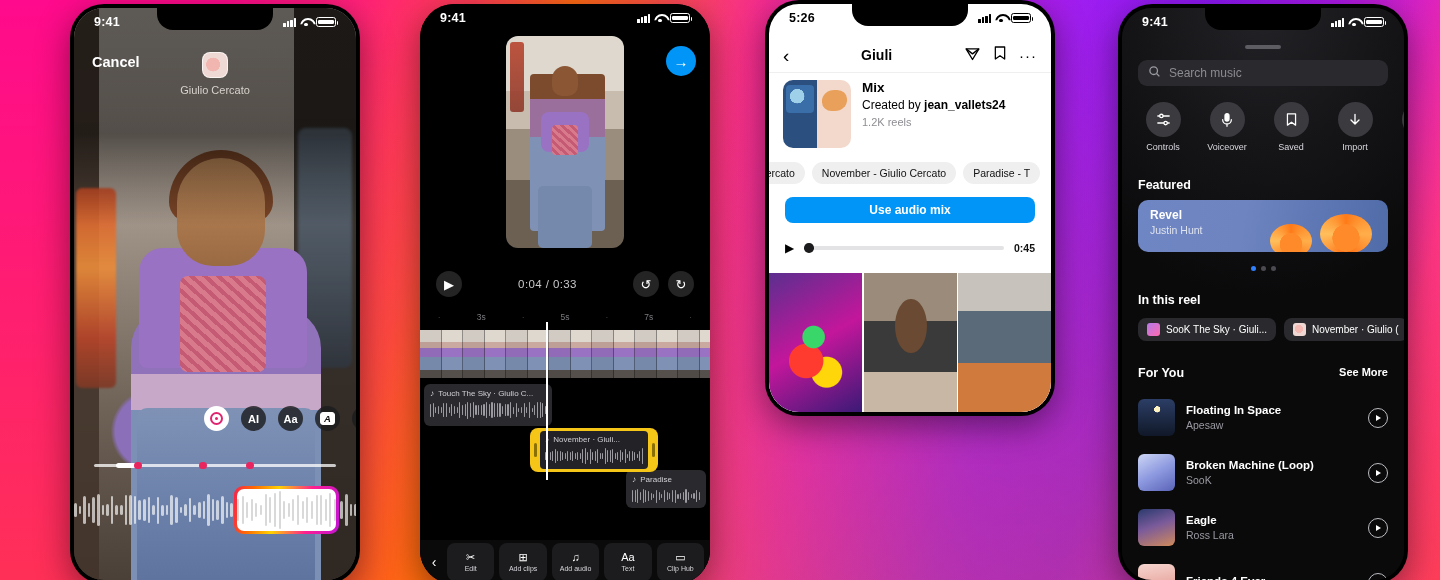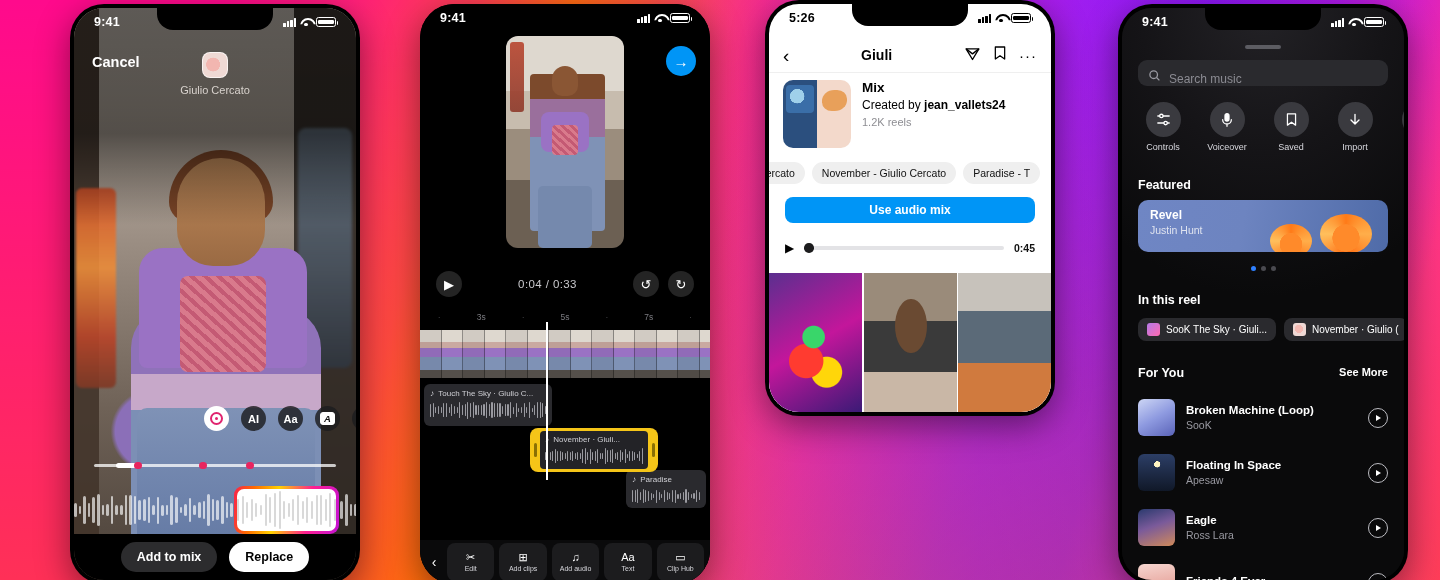--- a/index.html
+++ b/index.html
@@ -328,21 +328,21 @@
 
   
   #p4{ left:1118px; top:4px; width:290px; height:580px; }
   .p4-screen{ background:#0b0b0c; }
   .p4-sheet{ position:absolute; inset:0;
     background:radial-gradient(120% 70% at 50% 0%, #232226 0%, #151417 36%, #0a0a0b 72%); }
   .p4-grab{ position:absolute; top:37px; left:50%; transform:translateX(-50%);
     width:36px; height:4px; border-radius:3px; background:#5c5c62; z-index:20; }
   .p4-search{
     position:absolute; top:52px; left:16px; right:16px; height:26px;
-    background:#2a2a2e; border-radius:9px; display:flex; align-items:flex-end; gap:8px; padding:0 10px; z-index:20;
+    background:#2a2a2e; border-radius:9px; display:flex; align-items:center; gap:8px; padding:0 10px; z-index:20;
   }
   .p4-search .ph{ color:#8b8b92; font-size:12px; }
   .p4-icons{
     position:absolute; top:94px; left:0; right:0; height:56px; display:flex; gap:14px; padding-left:16px; z-index:20;
   }
   .ic-col{ display:flex; flex-direction:column; align-items:center; gap:5px; flex:0 0 auto; width:50px;}
   .ic-circ{ width:35px; height:35px; border-radius:50%; background:#3a3a3f;
     display:flex; align-items:center; justify-content:center; color:#fff; }
   .ic-lb{ color:#d8d8de; font-size:9px; white-space:nowrap; }
 
@@ -540,24 +540,20 @@
             <i style="height:25.2px"></i>
             <i style="height:18.6px"></i>
             <i style="height:30.0px"></i>
             <i style="height:30.7px"></i>
             <i style="height:22.3px"></i>
             <i style="height:33.1px"></i>
             <i style="height:22.1px"></i>
           </div>
       </div>
 
-      <div class="p1-bottom">
-        <div class="pill grey">Add to mix</div>
-        <div class="pill white">Replace</div>
-      </div>
     </div>
   </div>
 
   <div class="phone" id="p2">
     <div class="screen p2-bg">
       <div class="notch"></div>
       <div class="statusbar light">
         <div class="sb-time">9:41</div>
         <div class="sb-right">
           <span class="sig">
@@ -975,34 +971,34 @@
           <span class="rthumb rt2"></span>
           <span>November · Giulio (</span>
         </div>
       </div>
 
       <div class="p4-fy sec-h">For You</div>
       <div class="p4-see">See More</div>
 
       <div class="p4-list">
         <div class="lrow">
+          <div class="lthumb t1"></div>
+          <div class="lmeta">
+            <div class="lname">Floating In Space</div>
+            <div class="lart">Apesaw</div>
+          </div>
+          <div class="lplay">
+              <span class="tri"></span>
+            </div>
+        </div>
+        <div class="lrow">
           <div class="lthumb t2"></div>
           <div class="lmeta">
             <div class="lname">Broken Machine (Loop)</div>
             <div class="lart">SooK</div>
-          </div>
-          <div class="lplay">
-              <span class="tri"></span>
-            </div>
-        </div>
-        <div class="lrow">
-          <div class="lthumb t1"></div>
-          <div class="lmeta">
-            <div class="lname">Floating In Space</div>
-            <div class="lart">Apesaw</div>
           </div>
           <div class="lplay">
               <span class="tri"></span>
             </div>
         </div>
         <div class="lrow">
           <div class="lthumb t3"></div>
           <div class="lmeta">
             <div class="lname">Eagle</div>
             <div class="lart">Ross Lara</div>

